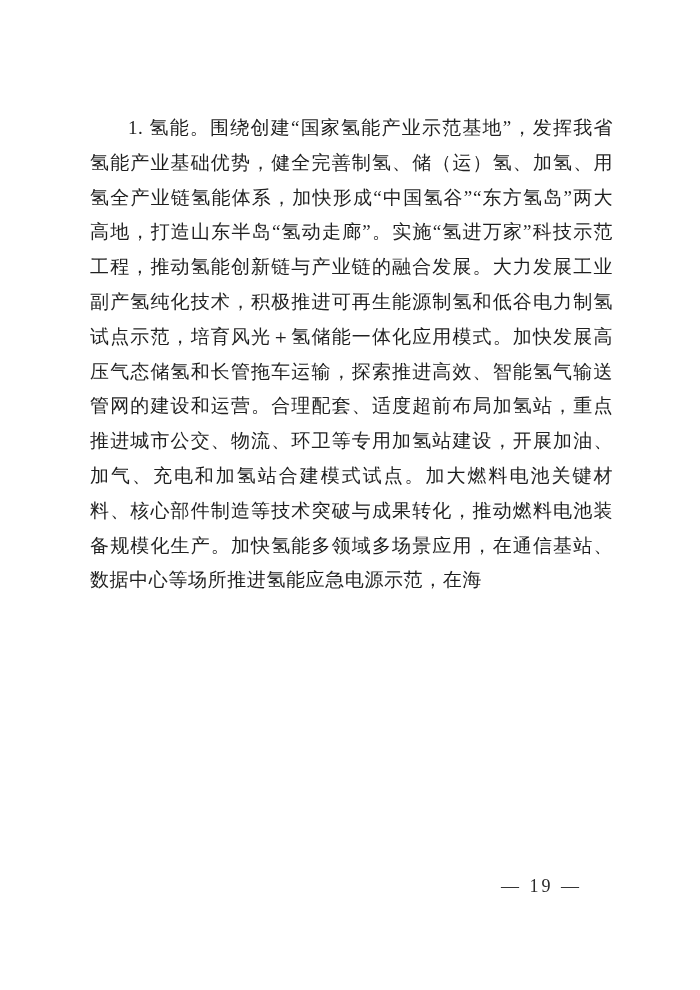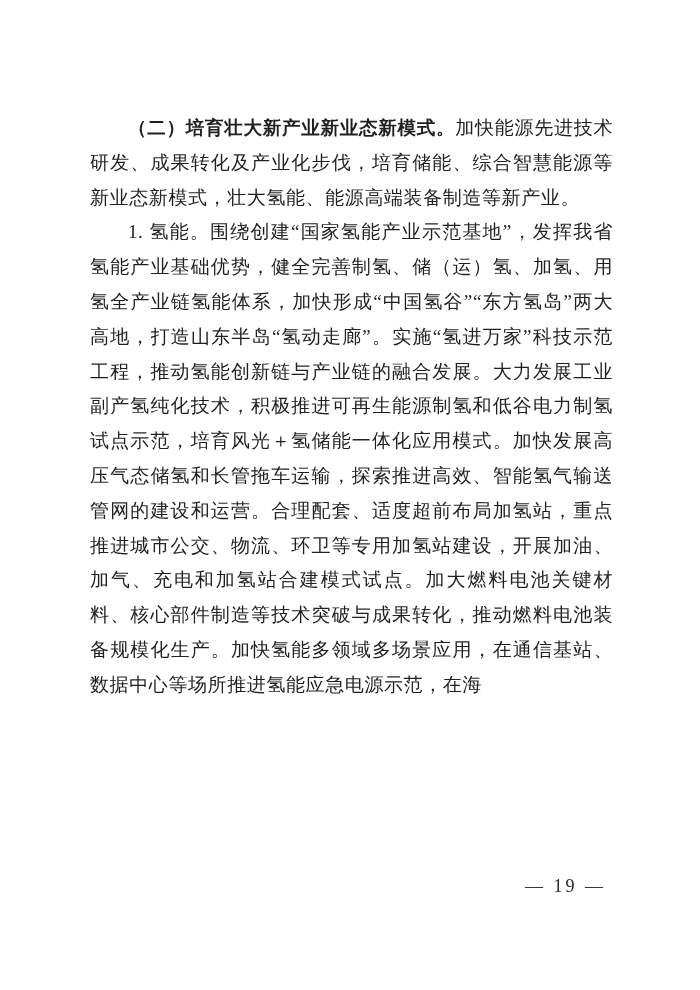--- a/index.html
+++ b/index.html
@@ -34,31 +34,28 @@
     text-indent: 2em;
   }
   .bold-lead {
     font-weight: 700;
     font-family: "Liberation Sans", "DejaVu Sans", sans-serif;
     font-size: 18.5px;
   }
   .footer {
     position: absolute;
     top: 876px;
-    right: 94px;
+    right: 118px;
     font-size: 18px;
     letter-spacing: 3px;
     color: #2a2a2a;
   }
 </style>
 </head>
 <body>
 
 <div class="text-block">
   <p class="para indent">
-    <span class="bold-lead">（二）培育壮大新产业新业态新模式。</span><span>加快能源先进技术研发、成果转化及产业化步伐，培育储能、综合智慧能源等新业态新模式，壮大氢能、能源高端装备制造等新产业。</span>
-  </p>
-  <p class="para indent">
     <span>1. 氢能。围绕创建“国家氢能产业示范基地”，发挥我省氢能产业基础优势，健全完善制氢、储（运）氢、加氢、用氢全产业链氢能体系，加快形成“中国氢谷”“东方氢岛”两大高地，打造山东半岛“氢动走廊”。实施“氢进万家”科技示范工程，推动氢能创新链与产业链的融合发展。大力发展工业副产氢纯化技术，积极推进可再生能源制氢和低谷电力制氢试点示范，培育风光＋氢储能一体化应用模式。加快发展高压气态储氢和长管拖车运输，探索推进高效、智能氢气输送管网的建设和运营。合理配套、适度超前布局加氢站，重点推进城市公交、物流、环卫等专用加氢站建设，开展加油、加气、充电和加氢站合建模式试点。加大燃料电池关键材料、核心部件制造等技术突破与成果转化，推动燃料电池装备规模化生产。加快氢能多领域多场景应用，在通信基站、数据中心等场所推进氢能应急电源示范，在海</span>
   </p>
 </div>
 
 <div class="footer">— 19 —</div>
 
 </body></html>

